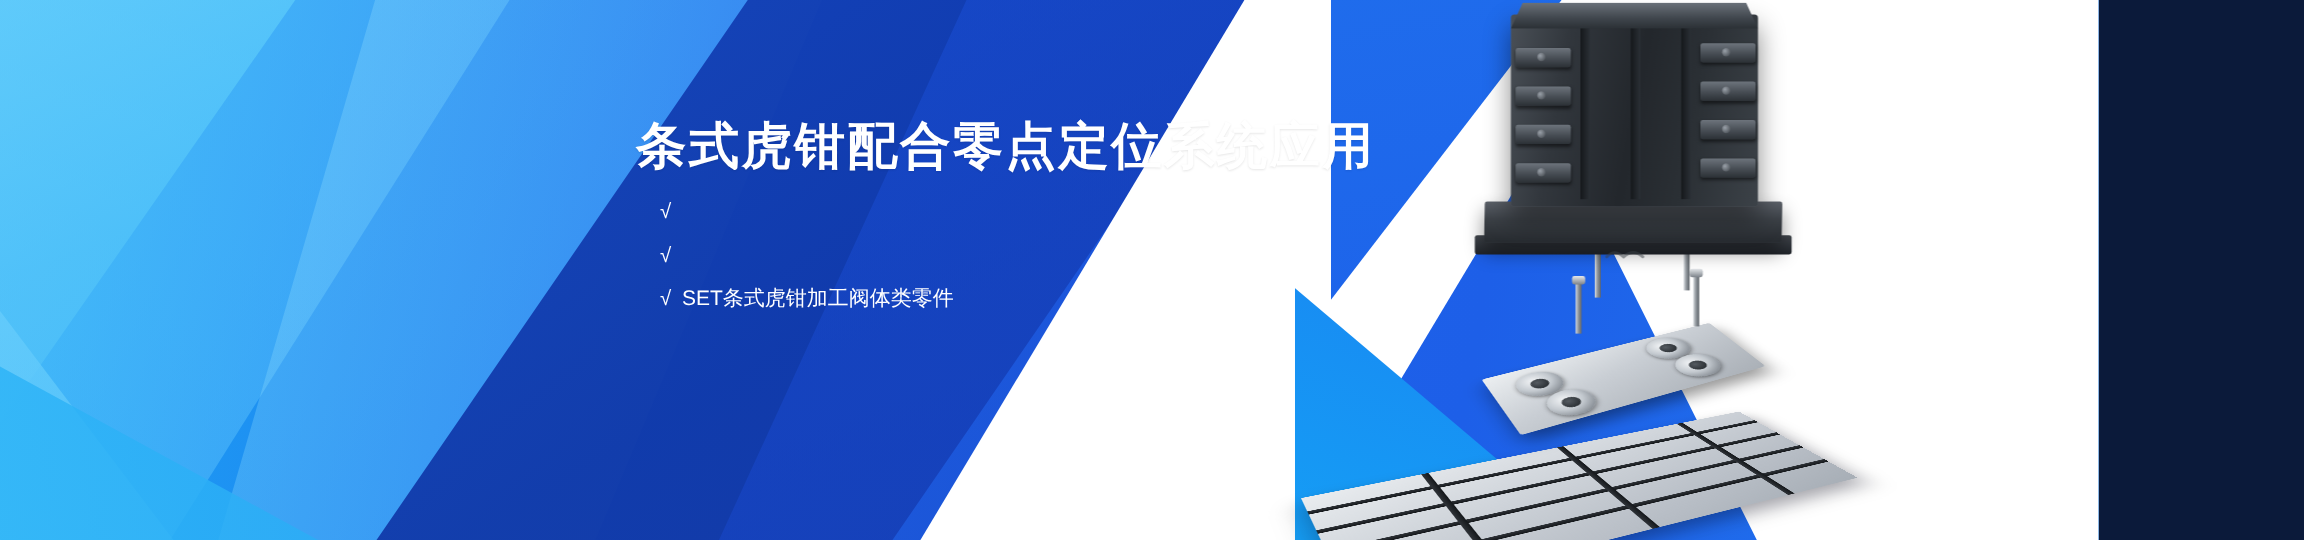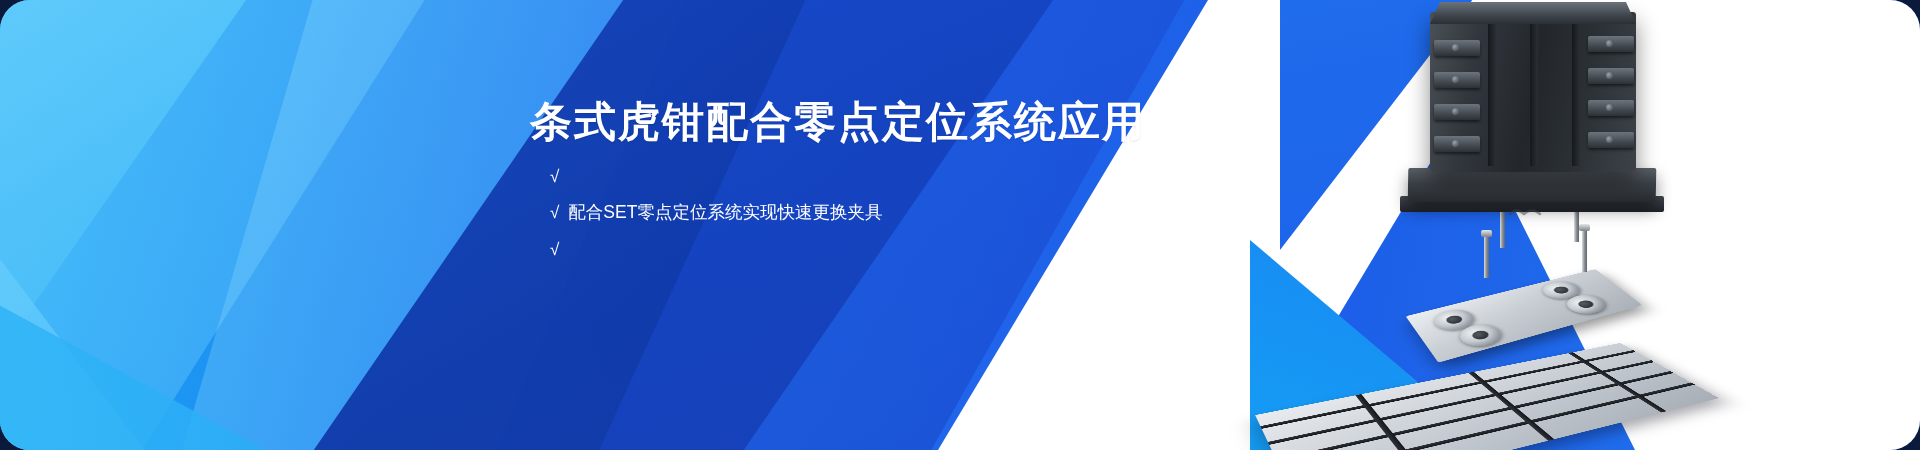--- a/index.html
+++ b/index.html
@@ -1,23 +1,22 @@
 <!DOCTYPE html>
 <html><head>
 <meta charset="utf-8">
 <style>
   html,body{margin:0;padding:0;background:#0b1a3a;}
   *{box-sizing:border-box;}
   .banner{
     position:relative;
-    width:1920px;height:450px;
+    width:1749px;height:450px;
     overflow:hidden;
     font-family:"Liberation Sans","DejaVu Sans",sans-serif;
     background:linear-gradient(100deg,#1ba8f4 0%,#1e8df2 18%,#2272ee 38%,#1f62ea 55%,#1d5fe8 70%,#1f6bec 85%,#1b84f0 100%);
-    border-radius:30px;
   }
 
   
   .bg-layer{position:absolute;inset:0;overflow:hidden;}
 
   
   .shape-left-pale{
     position:absolute;left:-40px;top:-20px;width:470px;height:500px;
     background:linear-gradient(160deg,#4fc3f7 0%,#35b4f5 40%,#2aa9f3 100%);
     clip-path:polygon(0 0, 300px 0, 0 430px);
@@ -321,21 +320,21 @@
   </div>
 
   <div class="text-block">
     <h1 class="title">条式虎钳配合零点定位系统应用</h1>
     <ul class="bullets">
       <li class="bullet">
         <span class="check">√</span>
       </li>
       <li class="bullet">
         <span class="check">√</span>
-        <span>配合SET零点定位系统实现快速更换夹具</span>
       </li>
       <li class="bullet">
         <span class="check">√</span>
+        <span>SET条式虎钳加工阀体类零件</span>
       </li>
     </ul>
   </div>
 
 </div>
 
 </body></html>

